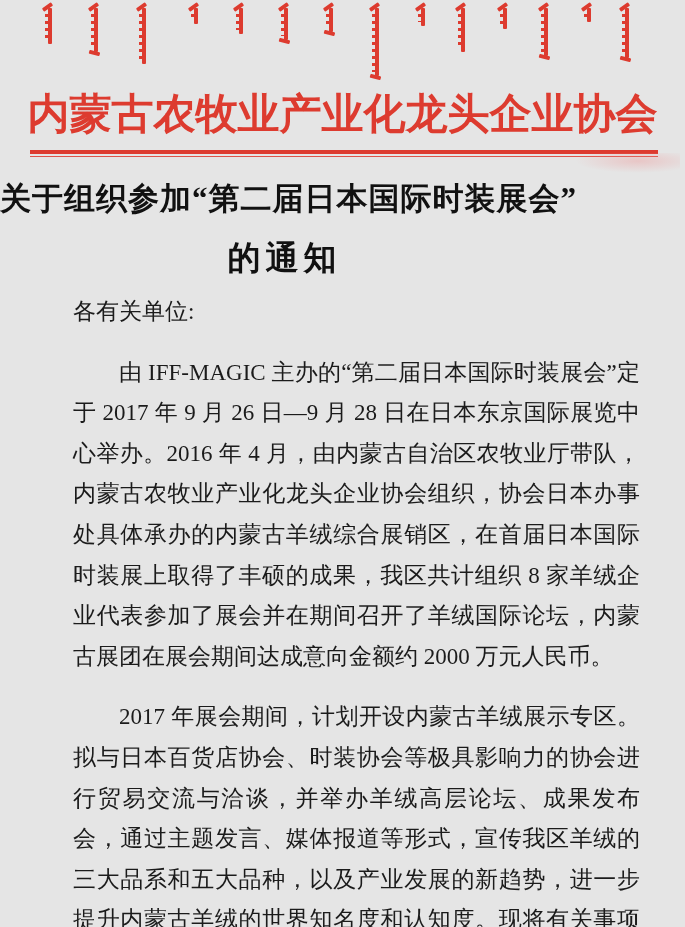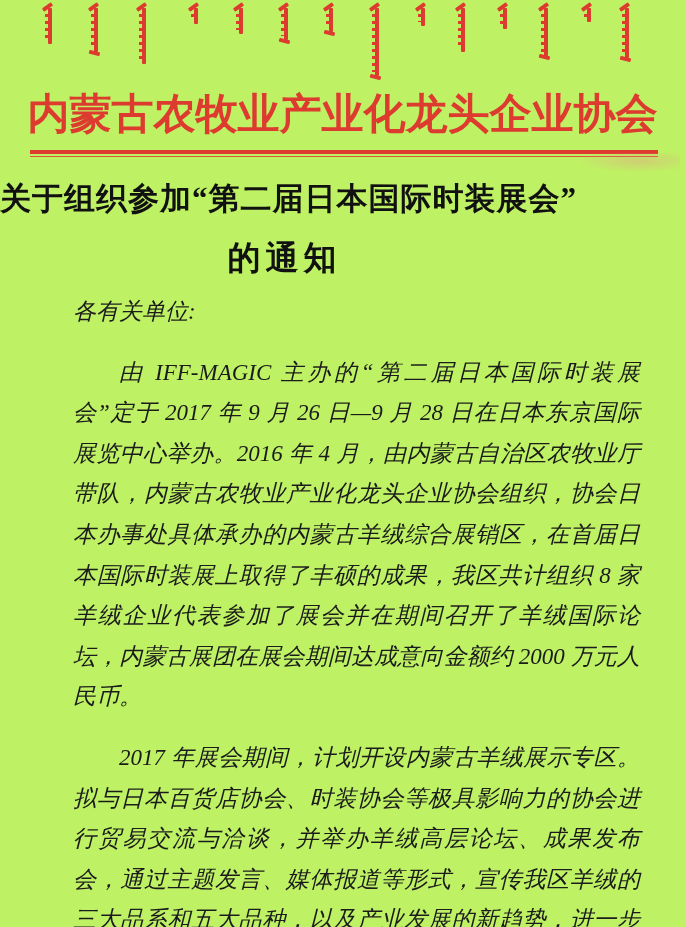--- a/index.html
+++ b/index.html
@@ -4,21 +4,21 @@
 <style>
   :root{
     --red:#dd3b2f;
     --ink:#1b1b1b;
   }
   html,body{margin:0;padding:0;background:#888;}
   .page{
     position:relative;
     width:685px;height:927px;
     margin:0 auto;
-    background:#bef264;
+    background:#e5e5e5;
     overflow:hidden;
     font-family:"Liberation Serif","DejaVu Serif",serif;
   }
   
   .mong-band{position:absolute;top:0;left:0;width:685px;height:80px;}
   .mcol{position:absolute;top:8px;width:4px;background:var(--red);border-radius:1px;}
   .mcol::before{content:'';position:absolute;top:-3px;left:-6px;width:11px;height:4px;
     background:var(--red);transform:rotate(-35deg);border-radius:1px;}
   .mcol::after{content:'';position:absolute;left:-3px;top:6px;bottom:4px;width:3px;
     background:repeating-linear-gradient(to bottom,var(--red) 0 3px,transparent 3px 7px);}
@@ -51,21 +51,21 @@
     text-align:center;color:#111;
     font-size:33px;font-weight:bold;letter-spacing:5px;
   }
   
   .body-text{
     position:absolute;top:292px;left:73px;width:567px;
     color:var(--ink);
     font-size:23px;line-height:40.6px;
     text-align:justify;text-justify:inter-ideograph;
   }
-  .body-text p{margin:0;padding:0;font-style:italic;}
+  .body-text p{margin:0;padding:0;}
   .body-text p.indent{text-indent:2em;margin-top:20px;}
 </style>
 </head>
 <body>
 
 <div class="page">
 
   <div class="mong-band">
       <div class="mcol" style="left: 48px; height: 36px;"></div>
       <div class="mcol" style="left: 94px; height: 44px;">

